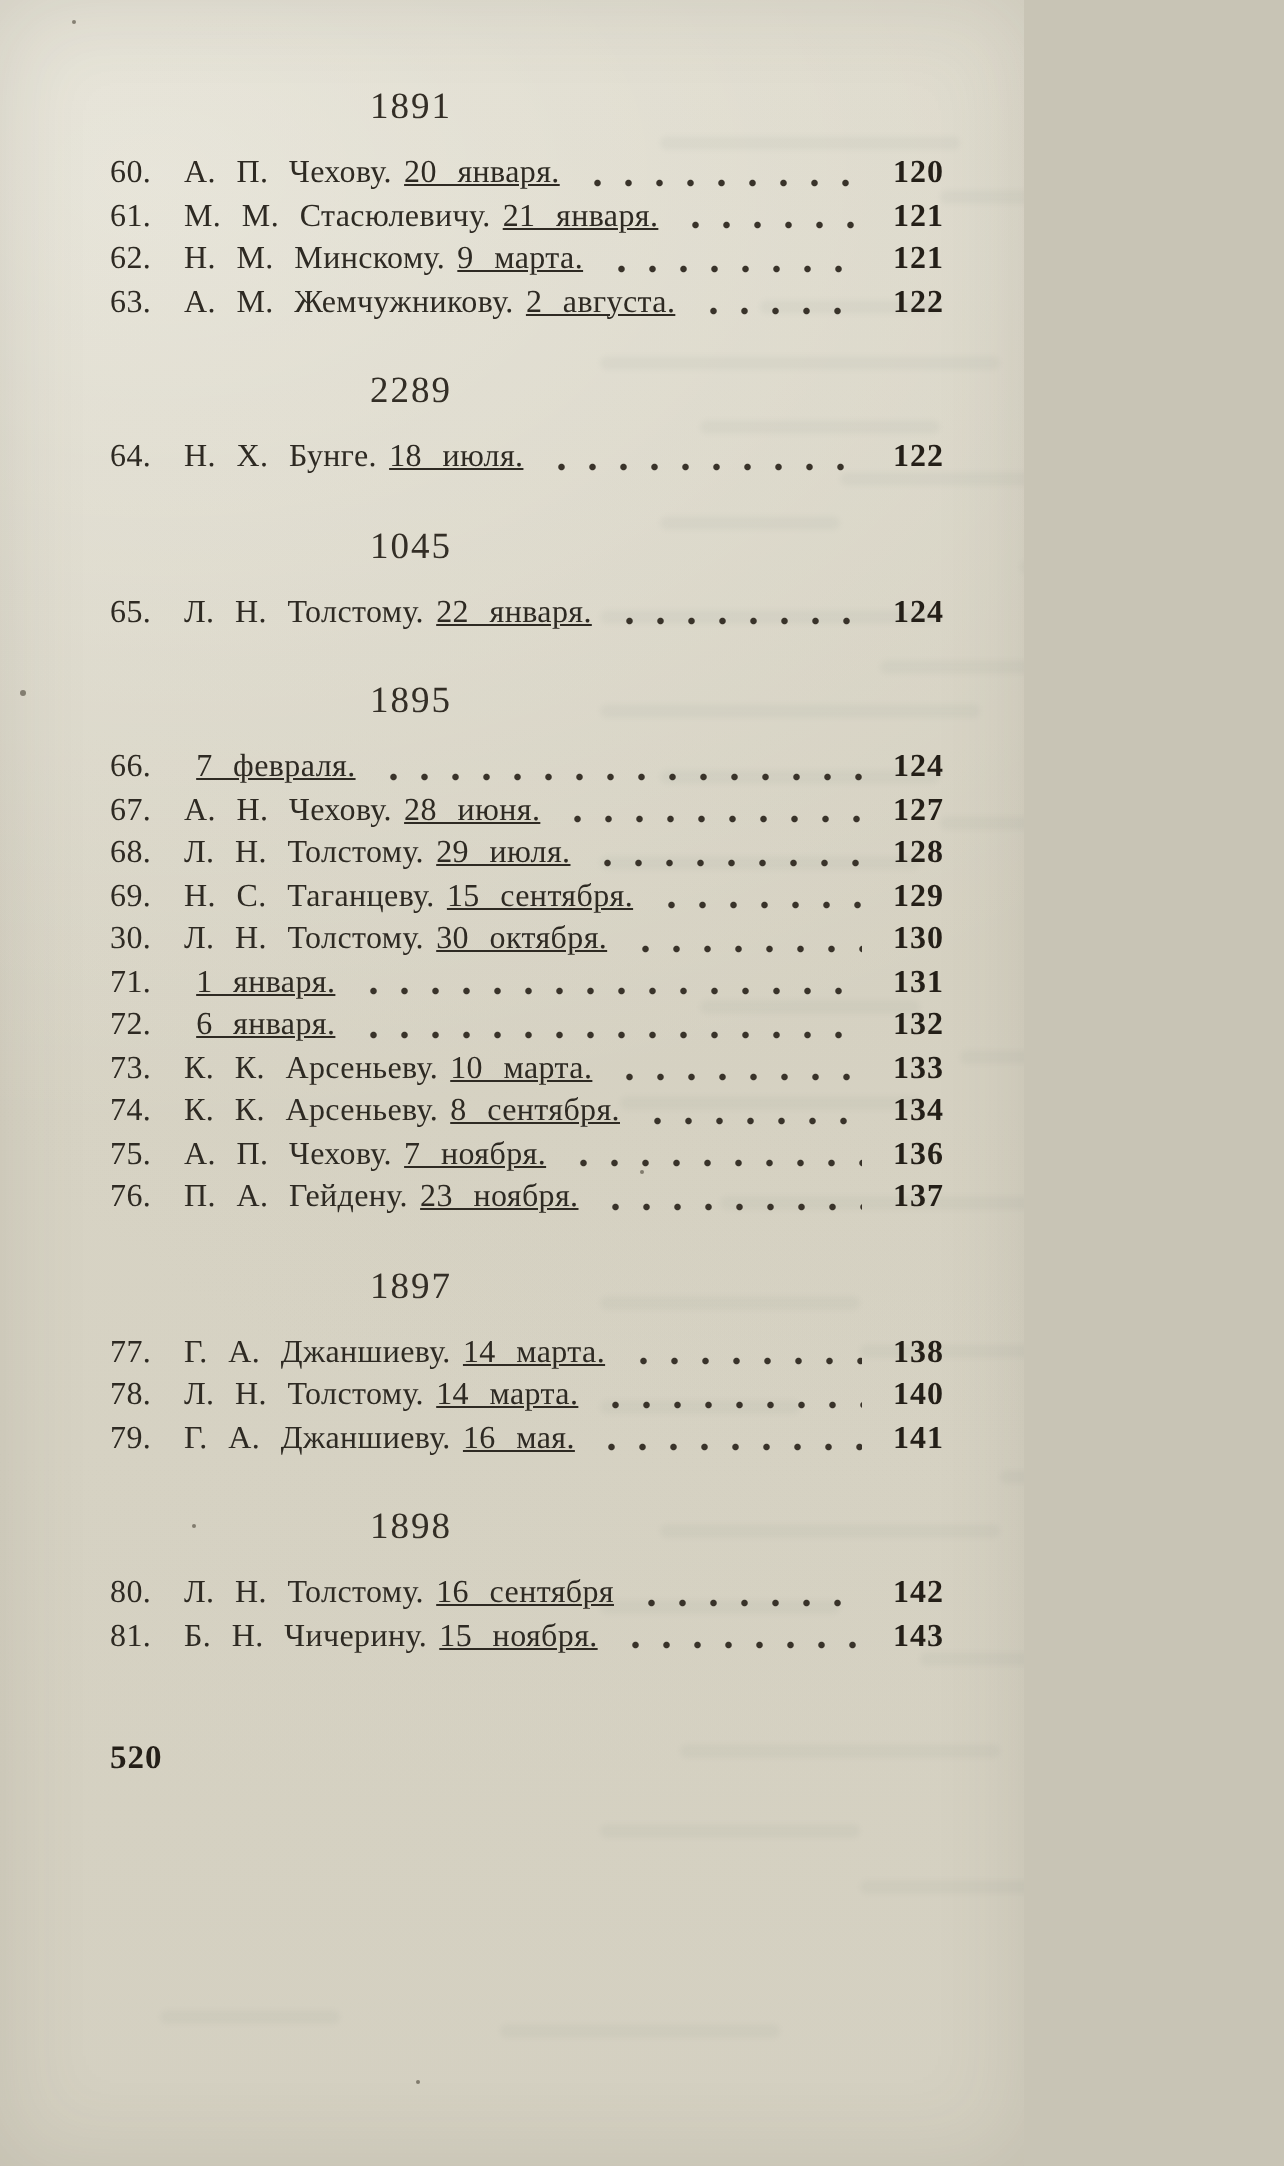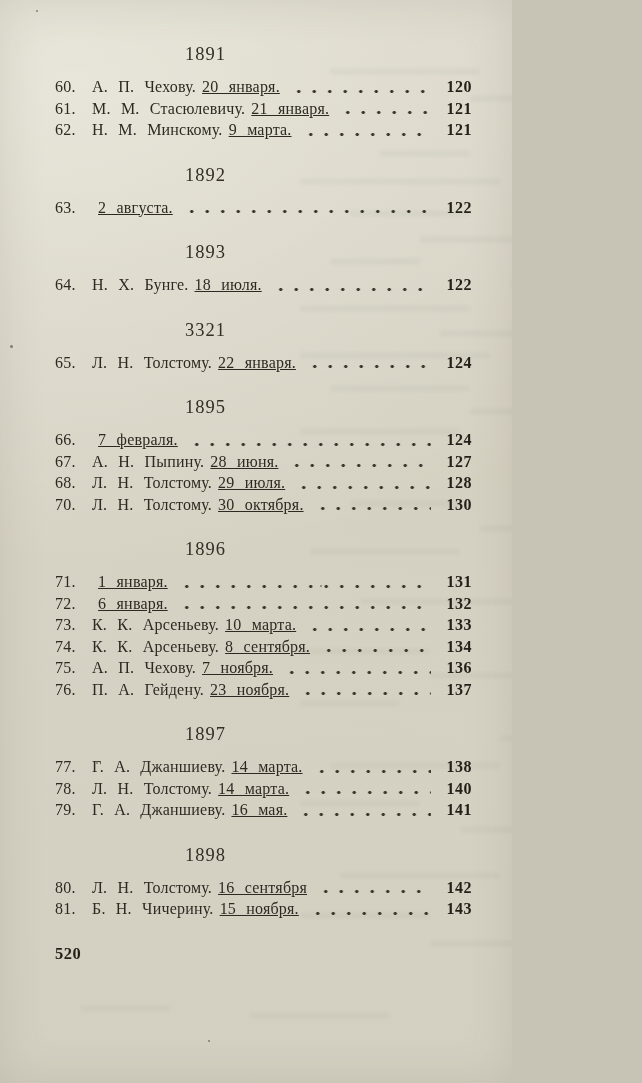--- a/index.html
+++ b/index.html
@@ -60,21 +60,21 @@
     background-position:left calc(100% - 4px);
   }
   .pg{
     font-weight:700;
     min-width:32px;
     text-align:right;
     color:#241f18;
     letter-spacing:.5px;
   }
   .footer-num{
-    margin-top:24px;
+    margin-top:40px;
     font-weight:700;
     font-size:16.5px;
     color:#241f18;
     letter-spacing:.5px;
   }
   
   .bleed{position:absolute;inset:0;z-index:1;pointer-events:none;}
   .smudge{
     position:absolute;
     height:7px;border-radius:4px;
@@ -159,80 +159,86 @@
           </div>
           <div class="entry">
             <span class="num">62.</span>
             <span class="addr">Н. М. Минскому.</span>
             <span class="date">9 марта.</span>
             <span class="dots"></span>
             <span class="pg">121</span>
           </div>
         </section>
         <section class="toc-section">
-          <h2 class="year">1892</h2>
           <div class="entry">
             <span class="num">63.</span>
+            <span class="addr">А. М. Жемчужникову.</span>
             <span class="date">2 августа.</span>
             <span class="dots"></span>
             <span class="pg">122</span>
           </div>
         </section>
         <section class="toc-section">
-          <h2 class="year">1893</h2>
+          <h2 class="year">2289</h2>
           <div class="entry">
             <span class="num">64.</span>
             <span class="addr">Н. Х. Бунге.</span>
             <span class="date">18 июля.</span>
             <span class="dots"></span>
             <span class="pg">122</span>
           </div>
         </section>
         <section class="toc-section">
-          <h2 class="year">3321</h2>
+          <h2 class="year">1045</h2>
           <div class="entry">
             <span class="num">65.</span>
             <span class="addr">Л. Н. Толстому.</span>
             <span class="date">22 января.</span>
             <span class="dots"></span>
             <span class="pg">124</span>
           </div>
         </section>
         <section class="toc-section">
           <h2 class="year">1895</h2>
           <div class="entry">
             <span class="num">66.</span>
             <span class="date">7 февраля.</span>
             <span class="dots"></span>
             <span class="pg">124</span>
           </div>
           <div class="entry">
             <span class="num">67.</span>
-            <span class="addr">А. Н. Пыпину.</span>
+            <span class="addr">А. Н. Чехову.</span>
             <span class="date">28 июня.</span>
             <span class="dots"></span>
             <span class="pg">127</span>
           </div>
           <div class="entry">
             <span class="num">68.</span>
             <span class="addr">Л. Н. Толстому.</span>
             <span class="date">29 июля.</span>
             <span class="dots"></span>
             <span class="pg">128</span>
           </div>
           <div class="entry">
-            <span class="num">70.</span>
+            <span class="num">69.</span>
+            <span class="addr">Н. С. Таганцеву.</span>
+            <span class="date">15 сентября.</span>
+            <span class="dots"></span>
+            <span class="pg">129</span>
+          </div>
+          <div class="entry">
+            <span class="num">30.</span>
             <span class="addr">Л. Н. Толстому.</span>
             <span class="date">30 октября.</span>
             <span class="dots"></span>
             <span class="pg">130</span>
           </div>
         </section>
         <section class="toc-section">
-          <h2 class="year">1896</h2>
           <div class="entry">
             <span class="num">71.</span>
             <span class="date">1 января.</span>
             <span class="dots"></span>
             <span class="pg">131</span>
           </div>
           <div class="entry">
             <span class="num">72.</span>
             <span class="date">6 января.</span>
             <span class="dots"></span>

